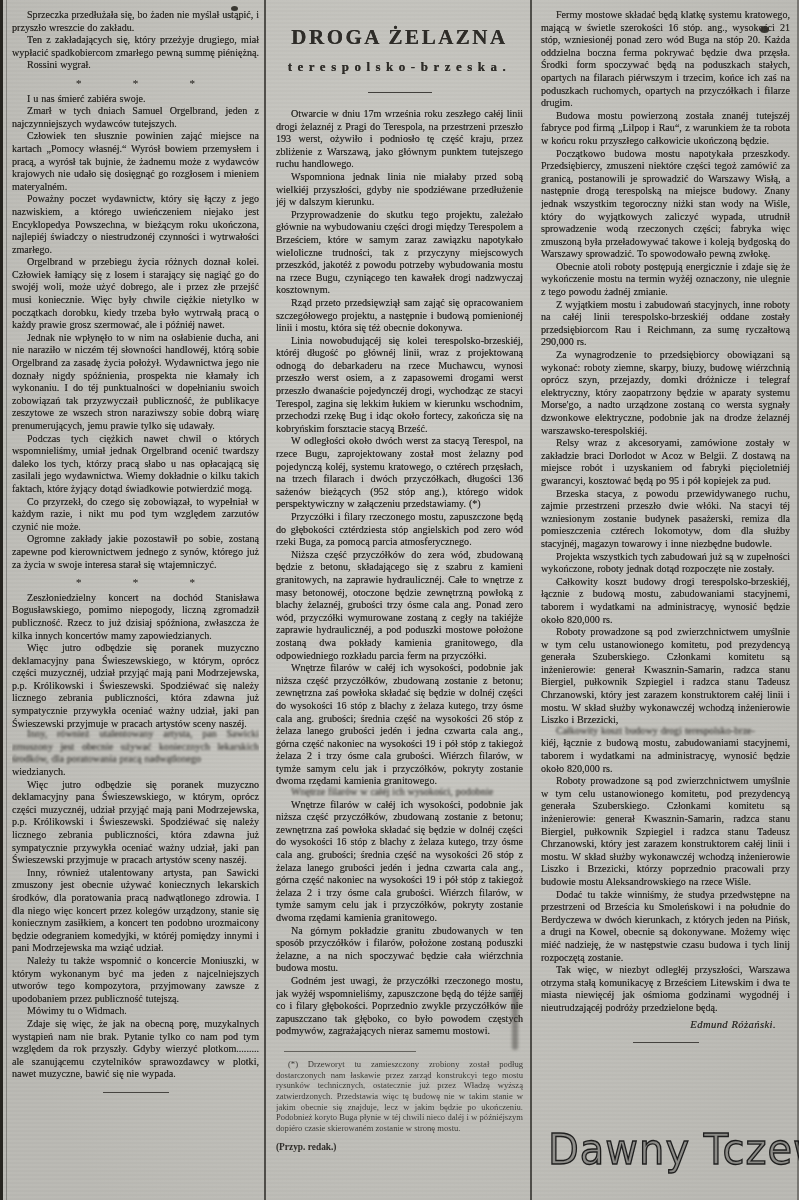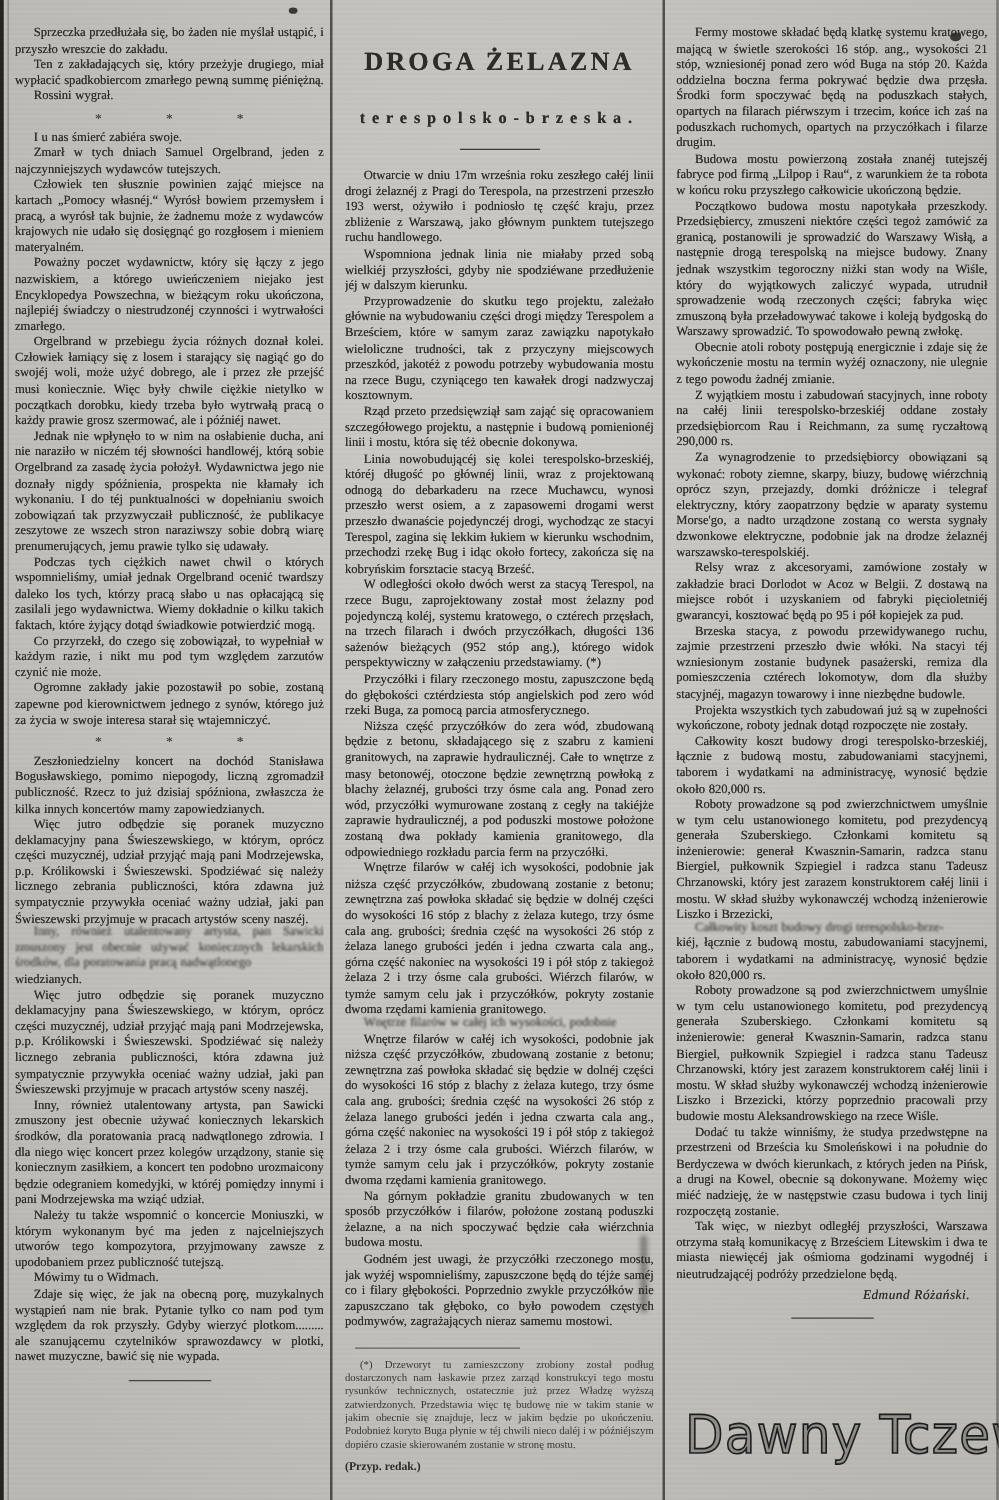--- a/index.html
+++ b/index.html
@@ -21,42 +21,42 @@
   .edge-right{position:absolute;right:0;top:0;bottom:0;width:2px;background:rgba(42,40,36,.45);}
   .vsep{position:absolute;top:0;bottom:0;width:2px;background:rgba(33,31,27,.7);}
   .vsep-1{left:264px;}
   .vsep-2{left:530px;}
   .speck{position:absolute;background:#3a3832;border-radius:50%;filter:blur(.4px);}
   .speck-top-center{left:231px;top:6px;width:7px;height:5px;}
   .speck-top-right{left:760px;top:26px;width:9px;height:7px;}
   .smudge-mid{position:absolute;left:512px;top:988px;width:6px;height:62px;background:rgba(20,18,15,.35);filter:blur(1.5px);border-radius:3px;}
 
   
-  .col{position:absolute;top:0;height:1200px;overflow:hidden;box-sizing:border-box;padding-top:21px;}
+  .col{position:absolute;top:0;height:1200px;overflow:hidden;box-sizing:border-box;padding-top:9px;}
   .col-left{left:12px;width:247px;}
   .col-mid{left:276px;width:247px;}
   .col-right{left:541px;width:249px;}
 
   
   .block{
     margin:0;
     font-size:10.1px;line-height:12.6px;
     text-align:justify;text-indent:15px;
     word-spacing:.4px;
     text-shadow:0 0 .45px rgba(46,44,40,.8);
   }
   .pc{text-indent:0;}
   .stars{text-align:center;text-indent:24px;letter-spacing:24px;font-size:11px;margin:5px 0 3px;opacity:.85;}
   .rule{border:0;border-top:1.4px solid rgba(40,38,34,.8);width:66px;height:0;margin:11px auto 6px;text-indent:0;}
   .ghost{filter:blur(.8px);opacity:.8;margin-top:-2px;}
   .sig{font-style:italic;text-align:right;text-indent:0;padding-right:14px;font-size:10.6px;margin-top:4px;letter-spacing:.4px;}
 
   
   .headline-title{font-weight:bold;text-align:center;font-size:21px;letter-spacing:2.5px;margin:16px 0 0;text-shadow:0 0 .5px rgba(46,44,40,.9);}
-  .headline-sub{text-align:center;font-weight:bold;font-size:13px;letter-spacing:5.5px;margin:24px 0 0;text-shadow:0 0 .5px rgba(46,44,40,.85);}
+  .headline-sub{text-align:center;font-weight:bold;font-size:13px;letter-spacing:5.5px;margin:9px 0 0;text-shadow:0 0 .5px rgba(46,44,40,.85);}
   .headline-rule{border:0;border-top:1.6px solid rgba(40,38,34,.85);width:64px;height:0;margin:17px auto 15px;}
 
   
   .footnote-rule{border:0;border-top:1px solid rgba(40,38,34,.6);width:132px;height:0;margin:13px 0 7px 8px;}
   .footnote-text{font-size:8.6px;line-height:10.7px;text-align:justify;text-indent:12px;margin:0;opacity:.92;}
   .footnote-signoff{font-size:9.4px;text-align:left;padding-right:34px;margin-top:8px;font-weight:bold;}
 
   
   .watermark{
     position:absolute;left:548px;top:1126px;

